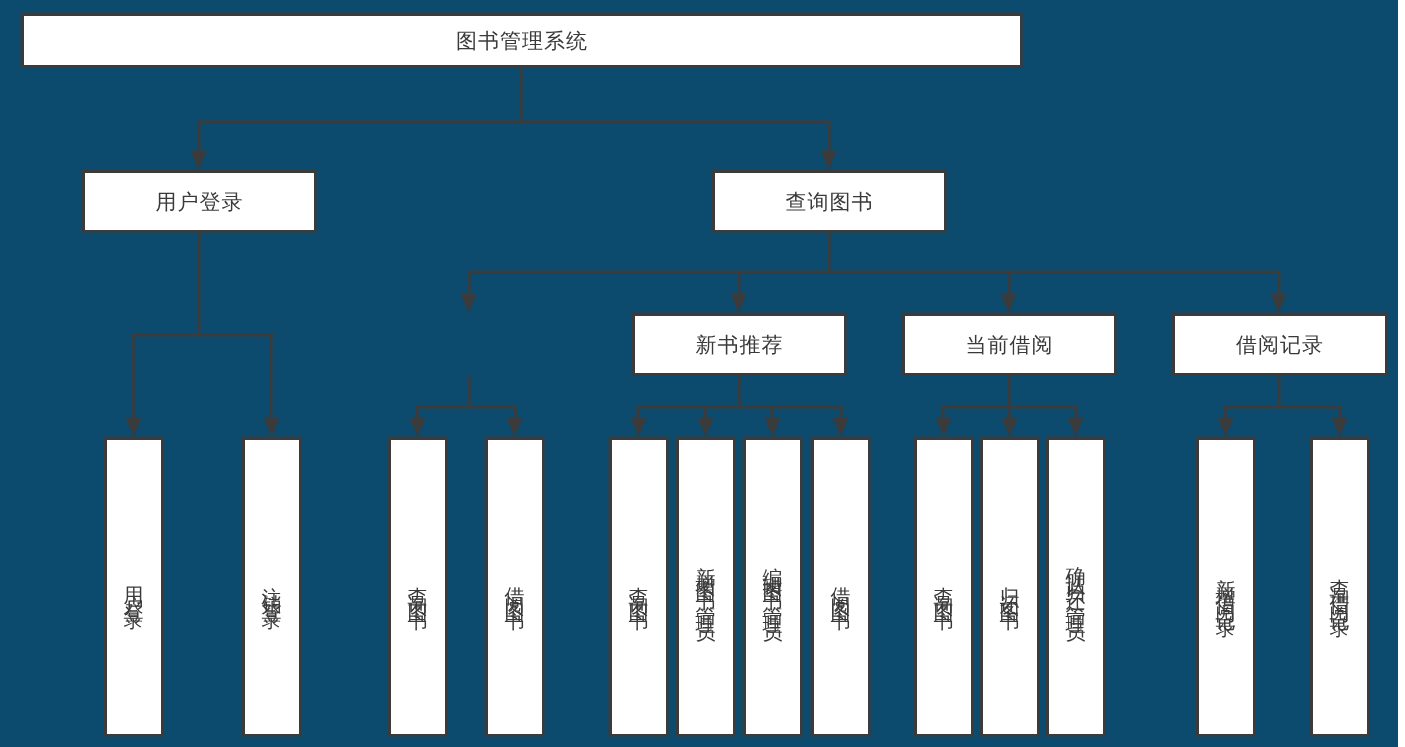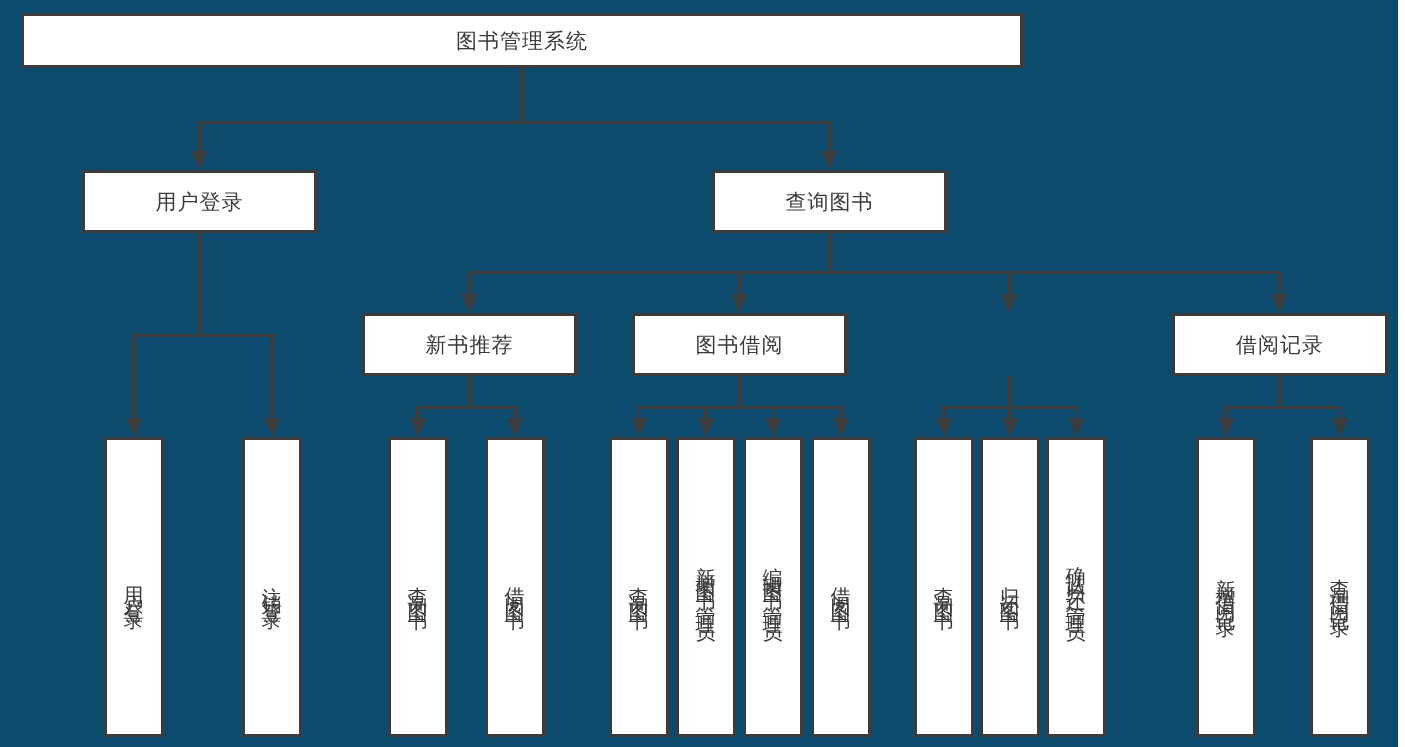--- a/index.html
+++ b/index.html
@@ -56,25 +56,25 @@
     <span class="h-label">图书管理系统</span>
   </div>
 
   <div class="box" style="left:82px;top:170px;width:235px;height:63px;">
     <span class="h-label">用户登录</span>
   </div>
   <div class="box" style="left:712px;top:170px;width:235px;height:63px;">
     <span class="h-label">查询图书</span>
   </div>
 
-  <div class="box" style="left:362px;top:313px;width:215px;height:63px;">
+  <div class="box" style="left:632px;top:313px;width:215px;height:63px;">
     <span class="h-label">新书推荐</span>
   </div>
-  <div class="box" style="left:632px;top:313px;width:215px;height:63px;">
-    <span class="h-label">图书借阅</span>
+  <div class="box" style="left:902px;top:313px;width:215px;height:63px;">
+    <span class="h-label">当前借阅</span>
   </div>
   <div class="box" style="left:1172px;top:313px;width:216px;height:63px;">
     <span class="h-label">借阅记录</span>
   </div>
 
   <div class="box leaf" style="left:104px;top:437px;width:60px;height:300px;">
     <span class="v-label">用户登录</span>
   </div>
   <div class="box leaf" style="left:242px;top:437px;width:60px;height:300px;">
     <span class="v-label">注销登录</span>

